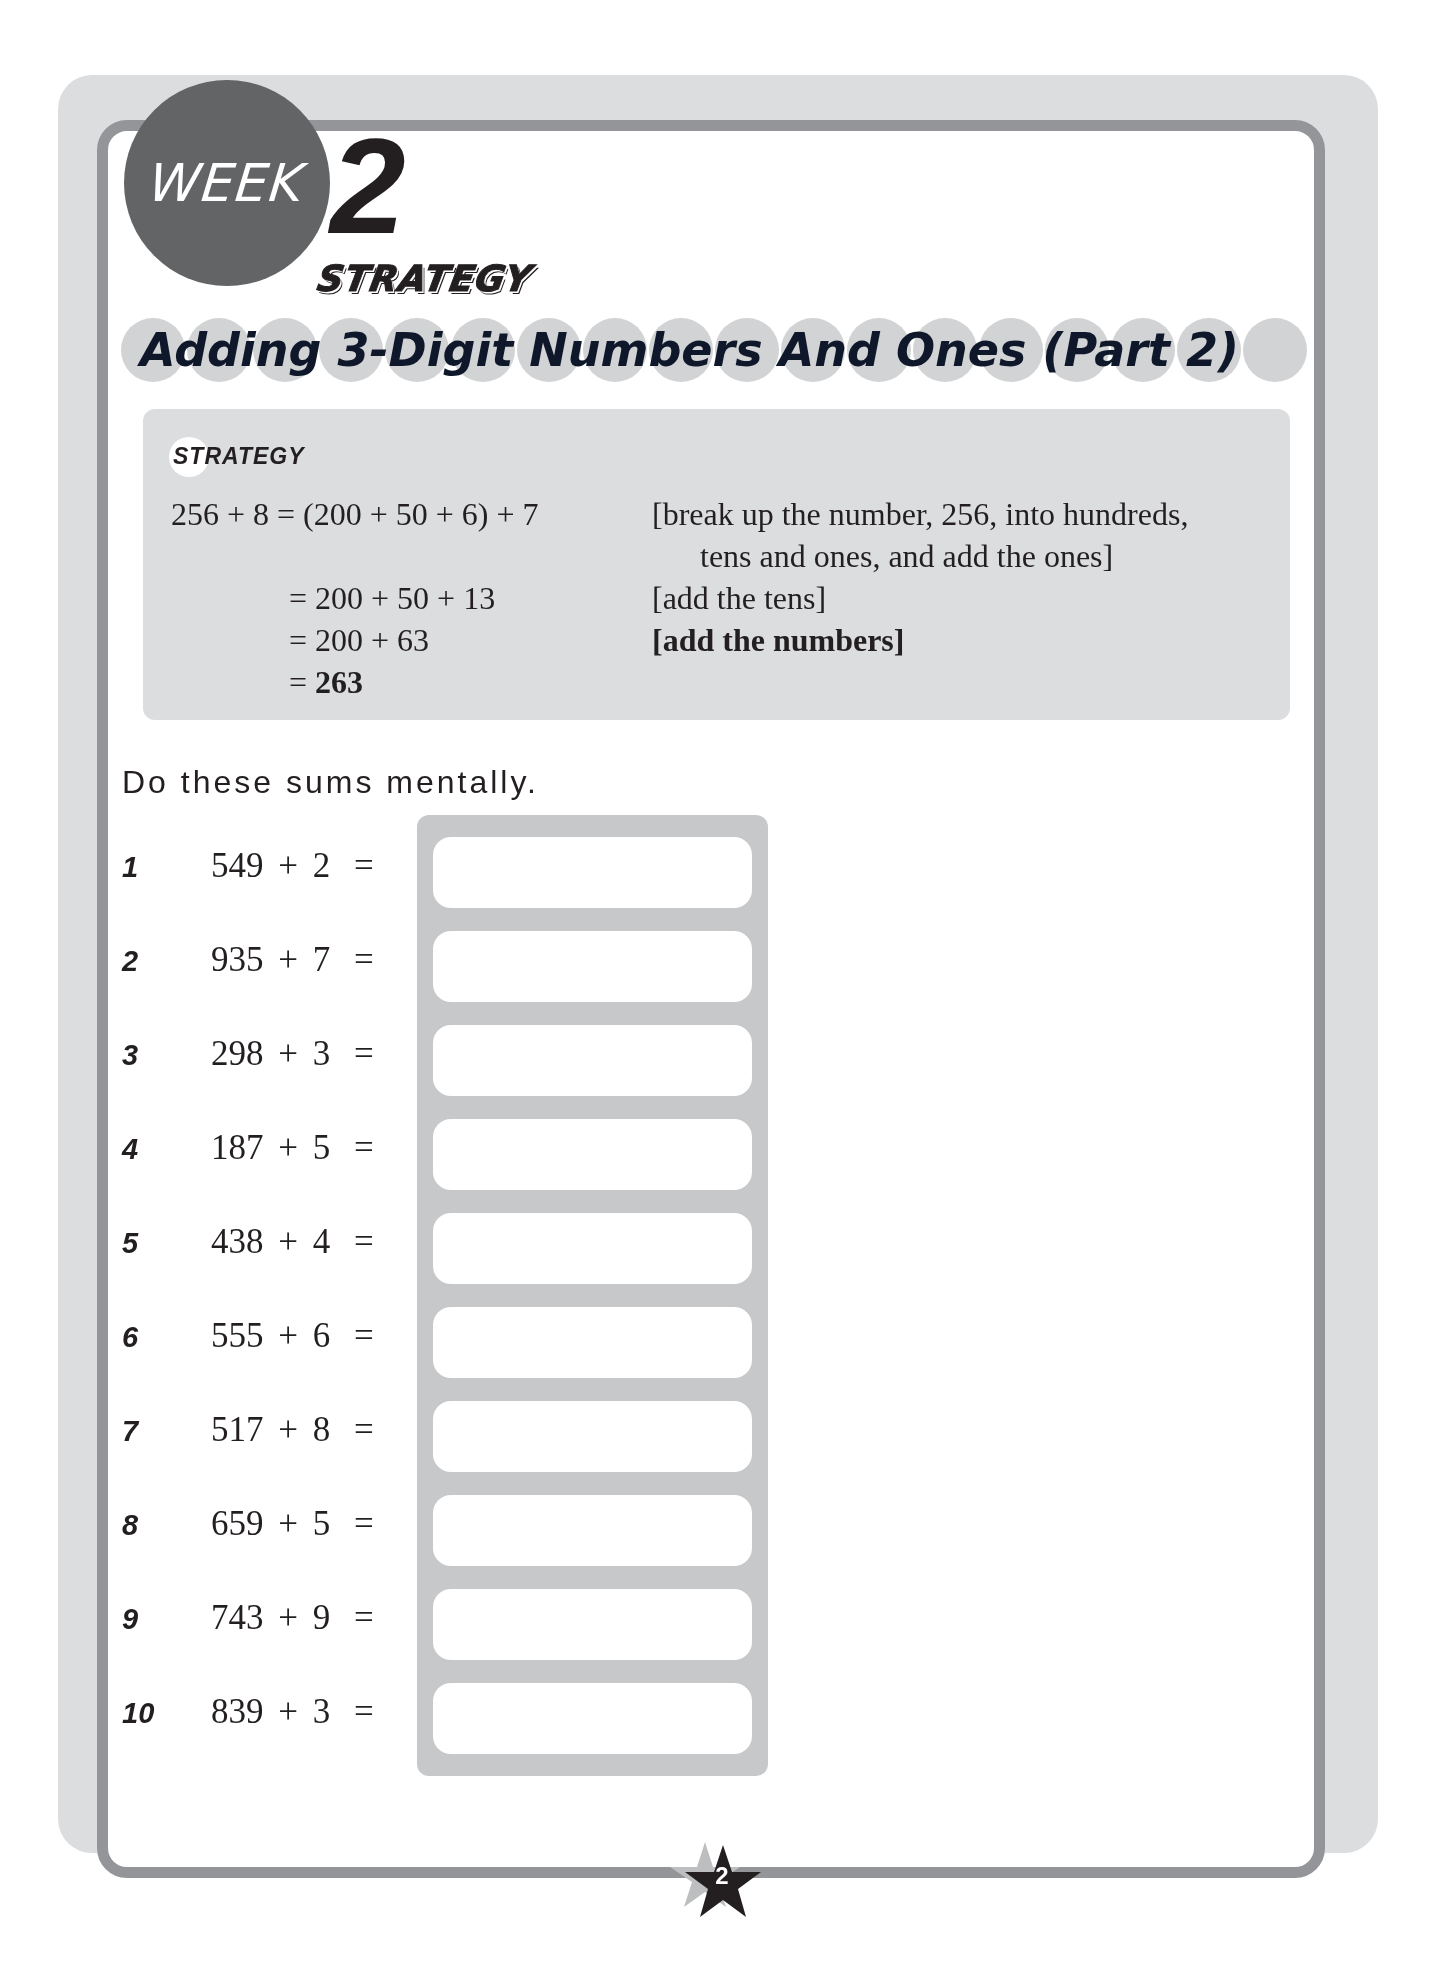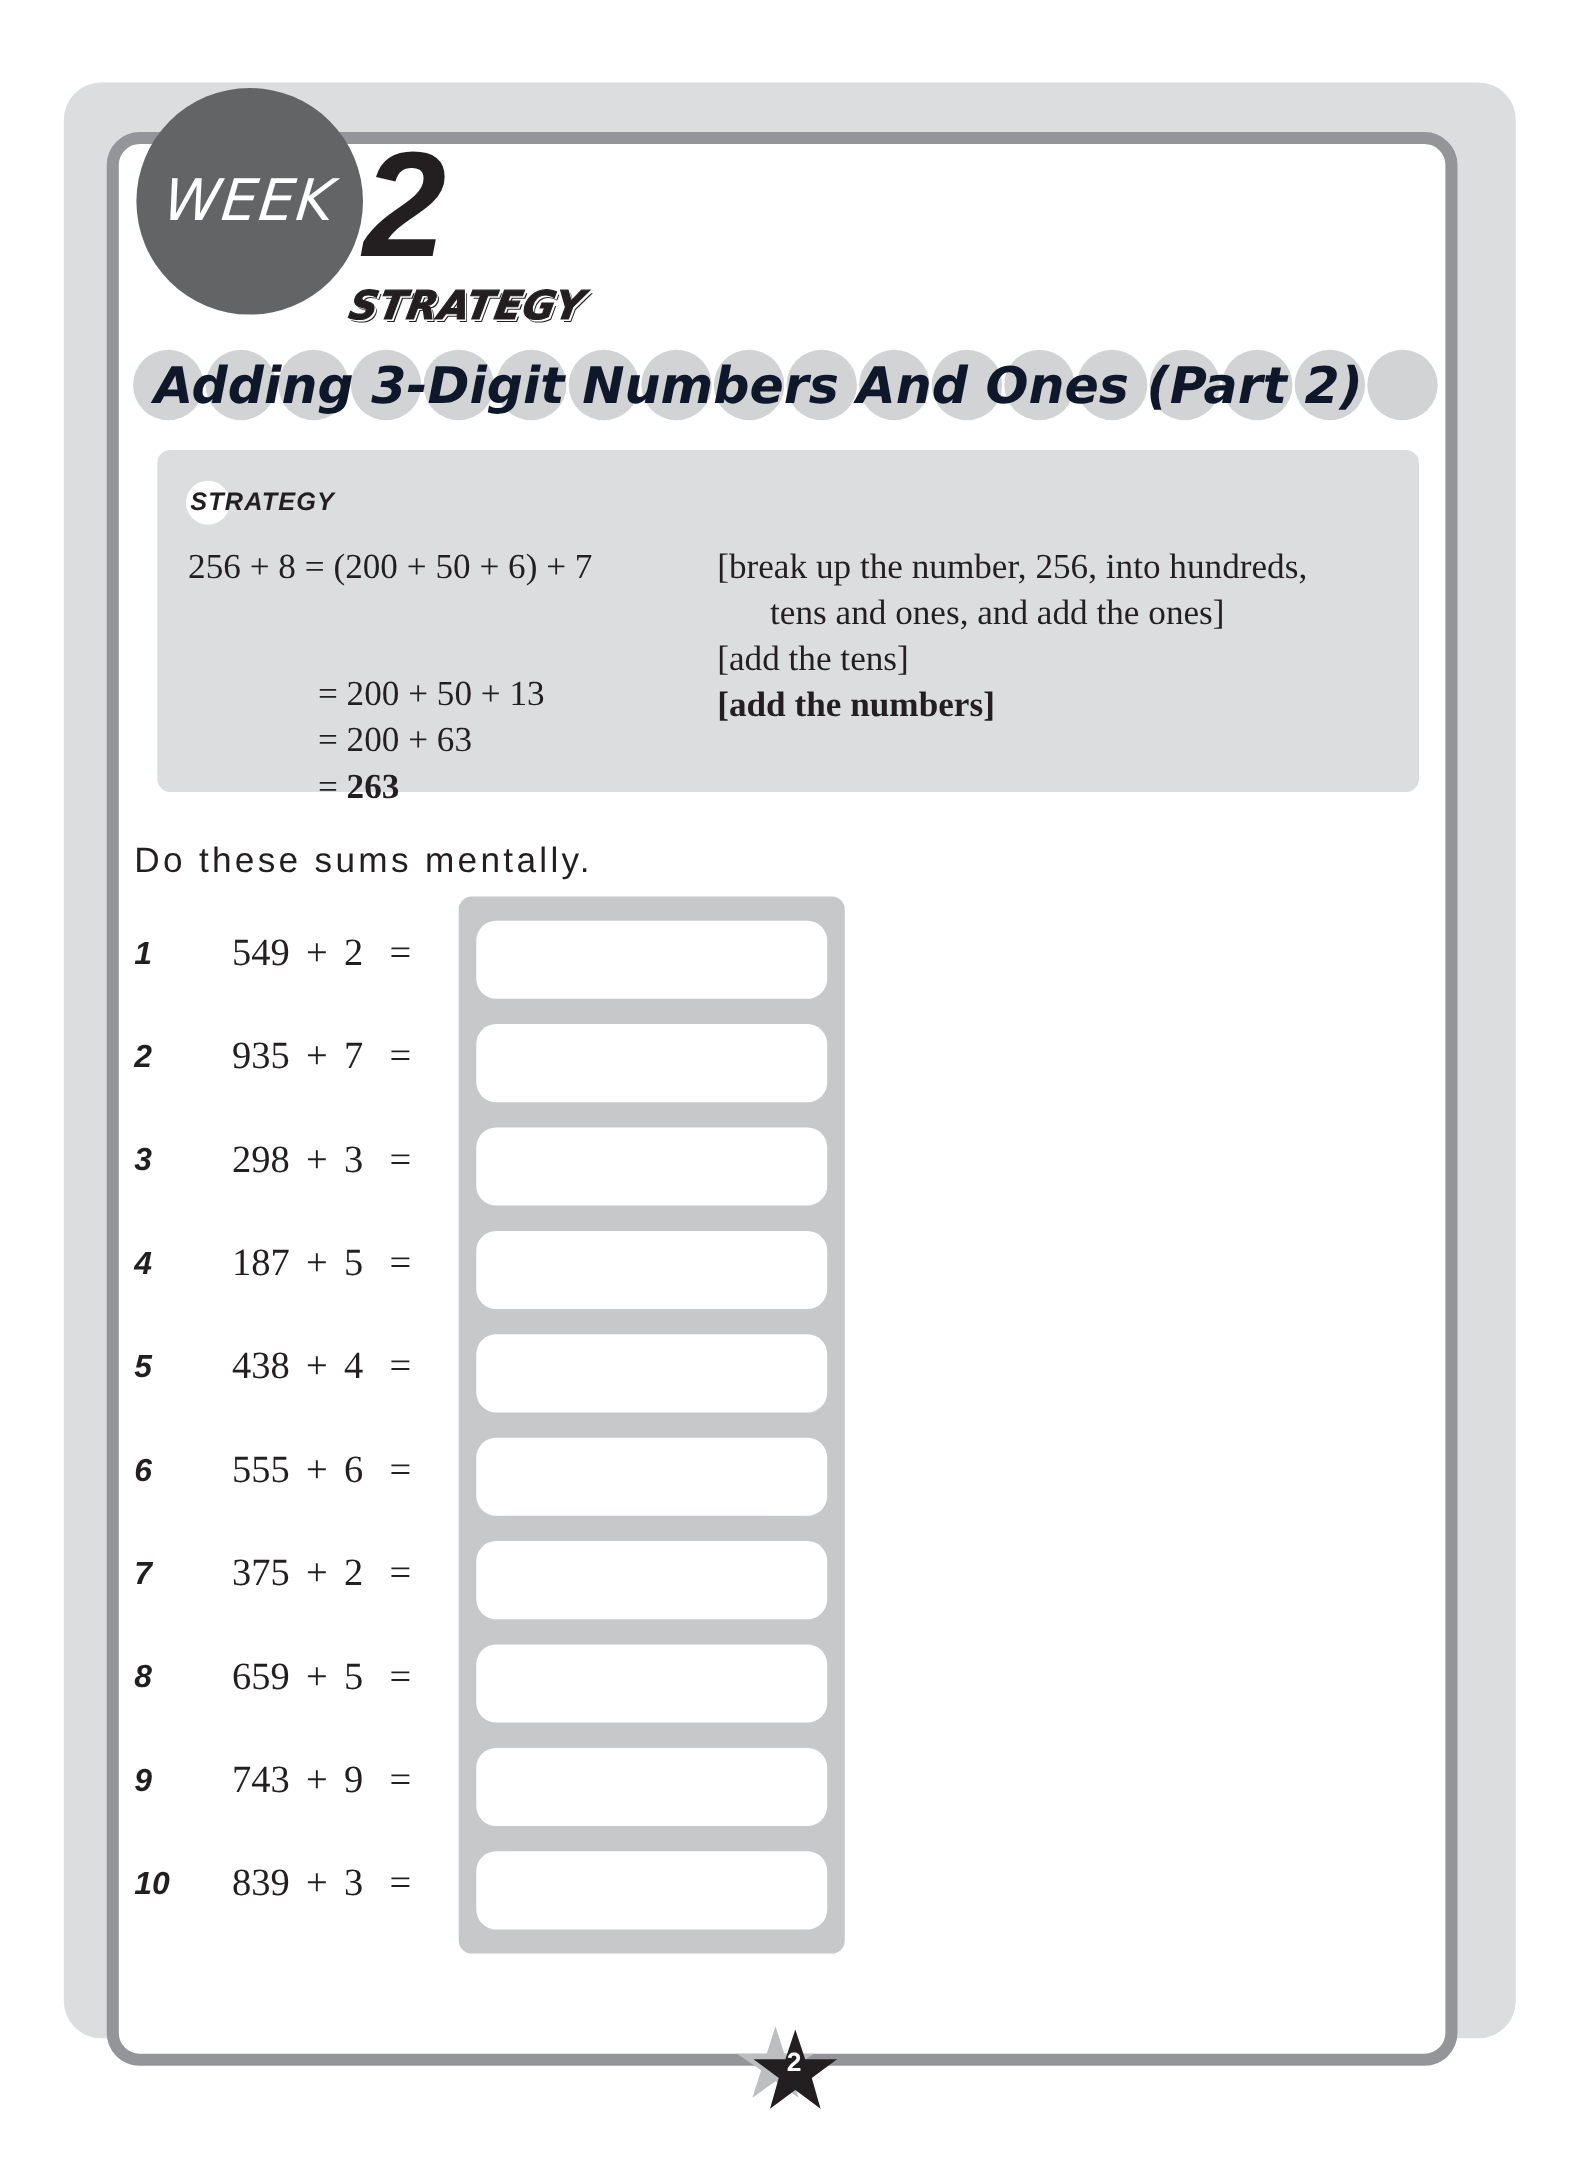--- a/index.html
+++ b/index.html
@@ -12,21 +12,21 @@
   .week-number { left:330px; top:118px; font-family:"Liberation Sans", sans-serif; font-weight:bold; font-style:italic; font-size:136px; line-height:136px; color:#231f20; }
   .strategy-heading { left:318px; top:258px; font-family:"DejaVu Sans", sans-serif; font-weight:bold; font-style:italic; font-size:36px; letter-spacing:1px; color:#231f20; -webkit-text-stroke:1px #231f20; text-shadow:2px 2px 0 #ffffff, 3px 3px 0 #231f20; transform:skewX(-10deg); }
   .title-bubbles { left:121px; top:318px; width:1190px; height:64px; display:flex; gap:2px; }
   .bubble { width:64px; height:64px; border-radius:50%; background:#d1d3d4; flex:0 0 64px; }
   .page-title { left:140px; top:315px; font-family:"DejaVu Sans", sans-serif; font-weight:bold; font-style:italic; font-size:46px; line-height:70px; white-space:nowrap; color:#0f172a; letter-spacing:0px; }
   .strategy-box { left:143px; top:409px; width:1147px; height:311px; background:#dcdddf; border-radius:12px; }
   .strategy-dot { left:169px; top:437px; width:40px; height:40px; border-radius:50%; background:#ffffff; }
   .strategy-label { left:173px; top:443px; font-family:"Liberation Sans", sans-serif; font-weight:bold; font-style:italic; font-size:23px; letter-spacing:1px; color:#231f20; }
   .eq { font-size:32px; line-height:42px; white-space:nowrap; }
   .eq-main { left:171px; top:493px; }
-  .eq-step { left:289px;margin-top:32px; }
+  .eq-step { left:289px; }
   .note { left:652px; font-size:32px; line-height:42px; white-space:nowrap; }
   .bold { font-weight:bold; }
   .instruction { left:122px; top:764px; font-family:Liberation Sans, sans-serif; font-size:32px; letter-spacing:3px; color:#231f20; }
   .answer-col { left:417px; top:815px; width:351px; height:961px; background:#c7c8ca; border-radius:12px; }
   .question { left:0; width:1445px; height:71px; }
   .q-num { position:absolute; left:122px; top:14px; font-family:"Liberation Sans", sans-serif; font-weight:bold; font-style:italic; font-size:29px; color:#231f20; }
   .q-expr { position:absolute; left:211px; top:9px; font-size:35px; white-space:nowrap; word-spacing:6px; }
   .q-eq { position:absolute; left:354px; top:9px; font-size:35px; }
   .answer-box { position:absolute; left:433px; top:0; width:319px; height:71px; background:#ffffff; border-radius:18px; border:none; box-sizing:border-box; }
   .star-wrap { left:668px; top:1840px; width:110px; height:80px; }
@@ -116,21 +116,21 @@
   <input class="answer-box" type="text" value="" style="">
 </div>
 <div class="abs question" style="top:1307px;">
   <span class="q-num">6</span>
   <span class="q-expr">555 + 6</span>
   <span class="q-eq">=</span>
   <input class="answer-box" type="text" value="" style="">
 </div>
 <div class="abs question" style="top:1401px;">
   <span class="q-num">7</span>
-  <span class="q-expr">375 + 2</span>
+  <span class="q-expr">517 + 8</span>
   <span class="q-eq">=</span>
   <input class="answer-box" type="text" value="" style="">
 </div>
 <div class="abs question" style="top:1495px;">
   <span class="q-num">8</span>
   <span class="q-expr">659 + 5</span>
   <span class="q-eq">=</span>
   <input class="answer-box" type="text" value="" style="">
 </div>
 <div class="abs question" style="top:1589px;">

